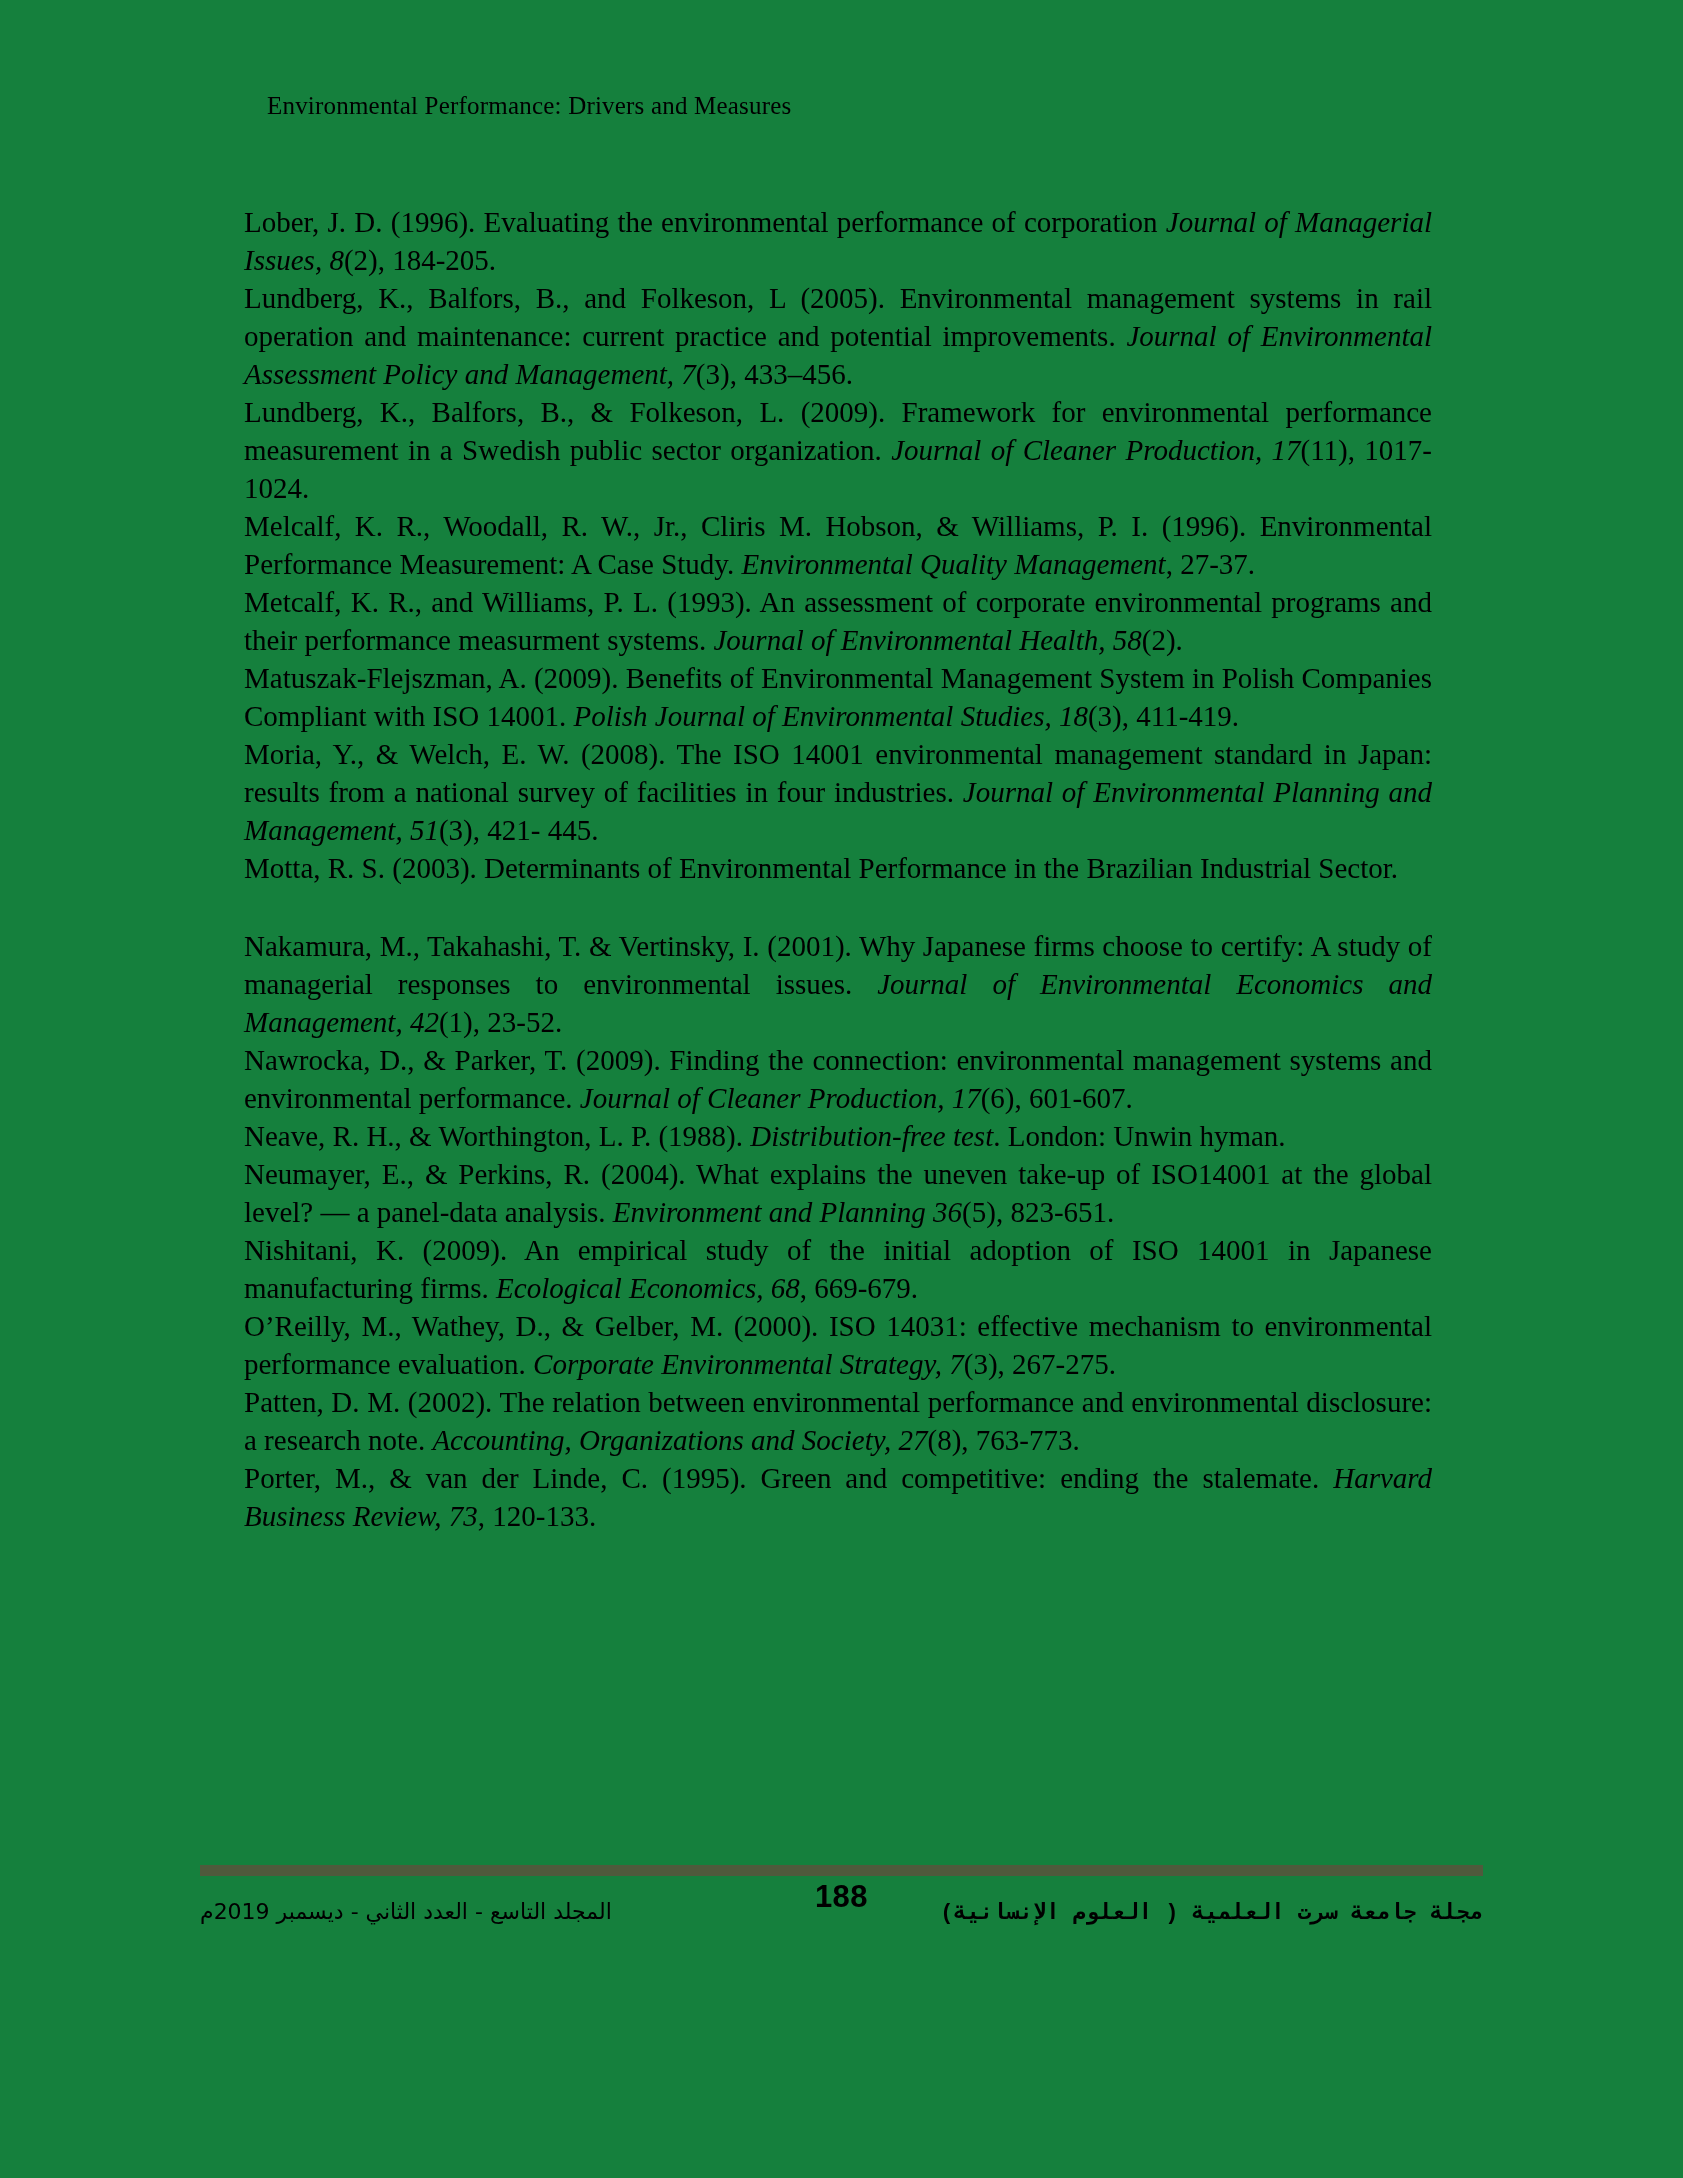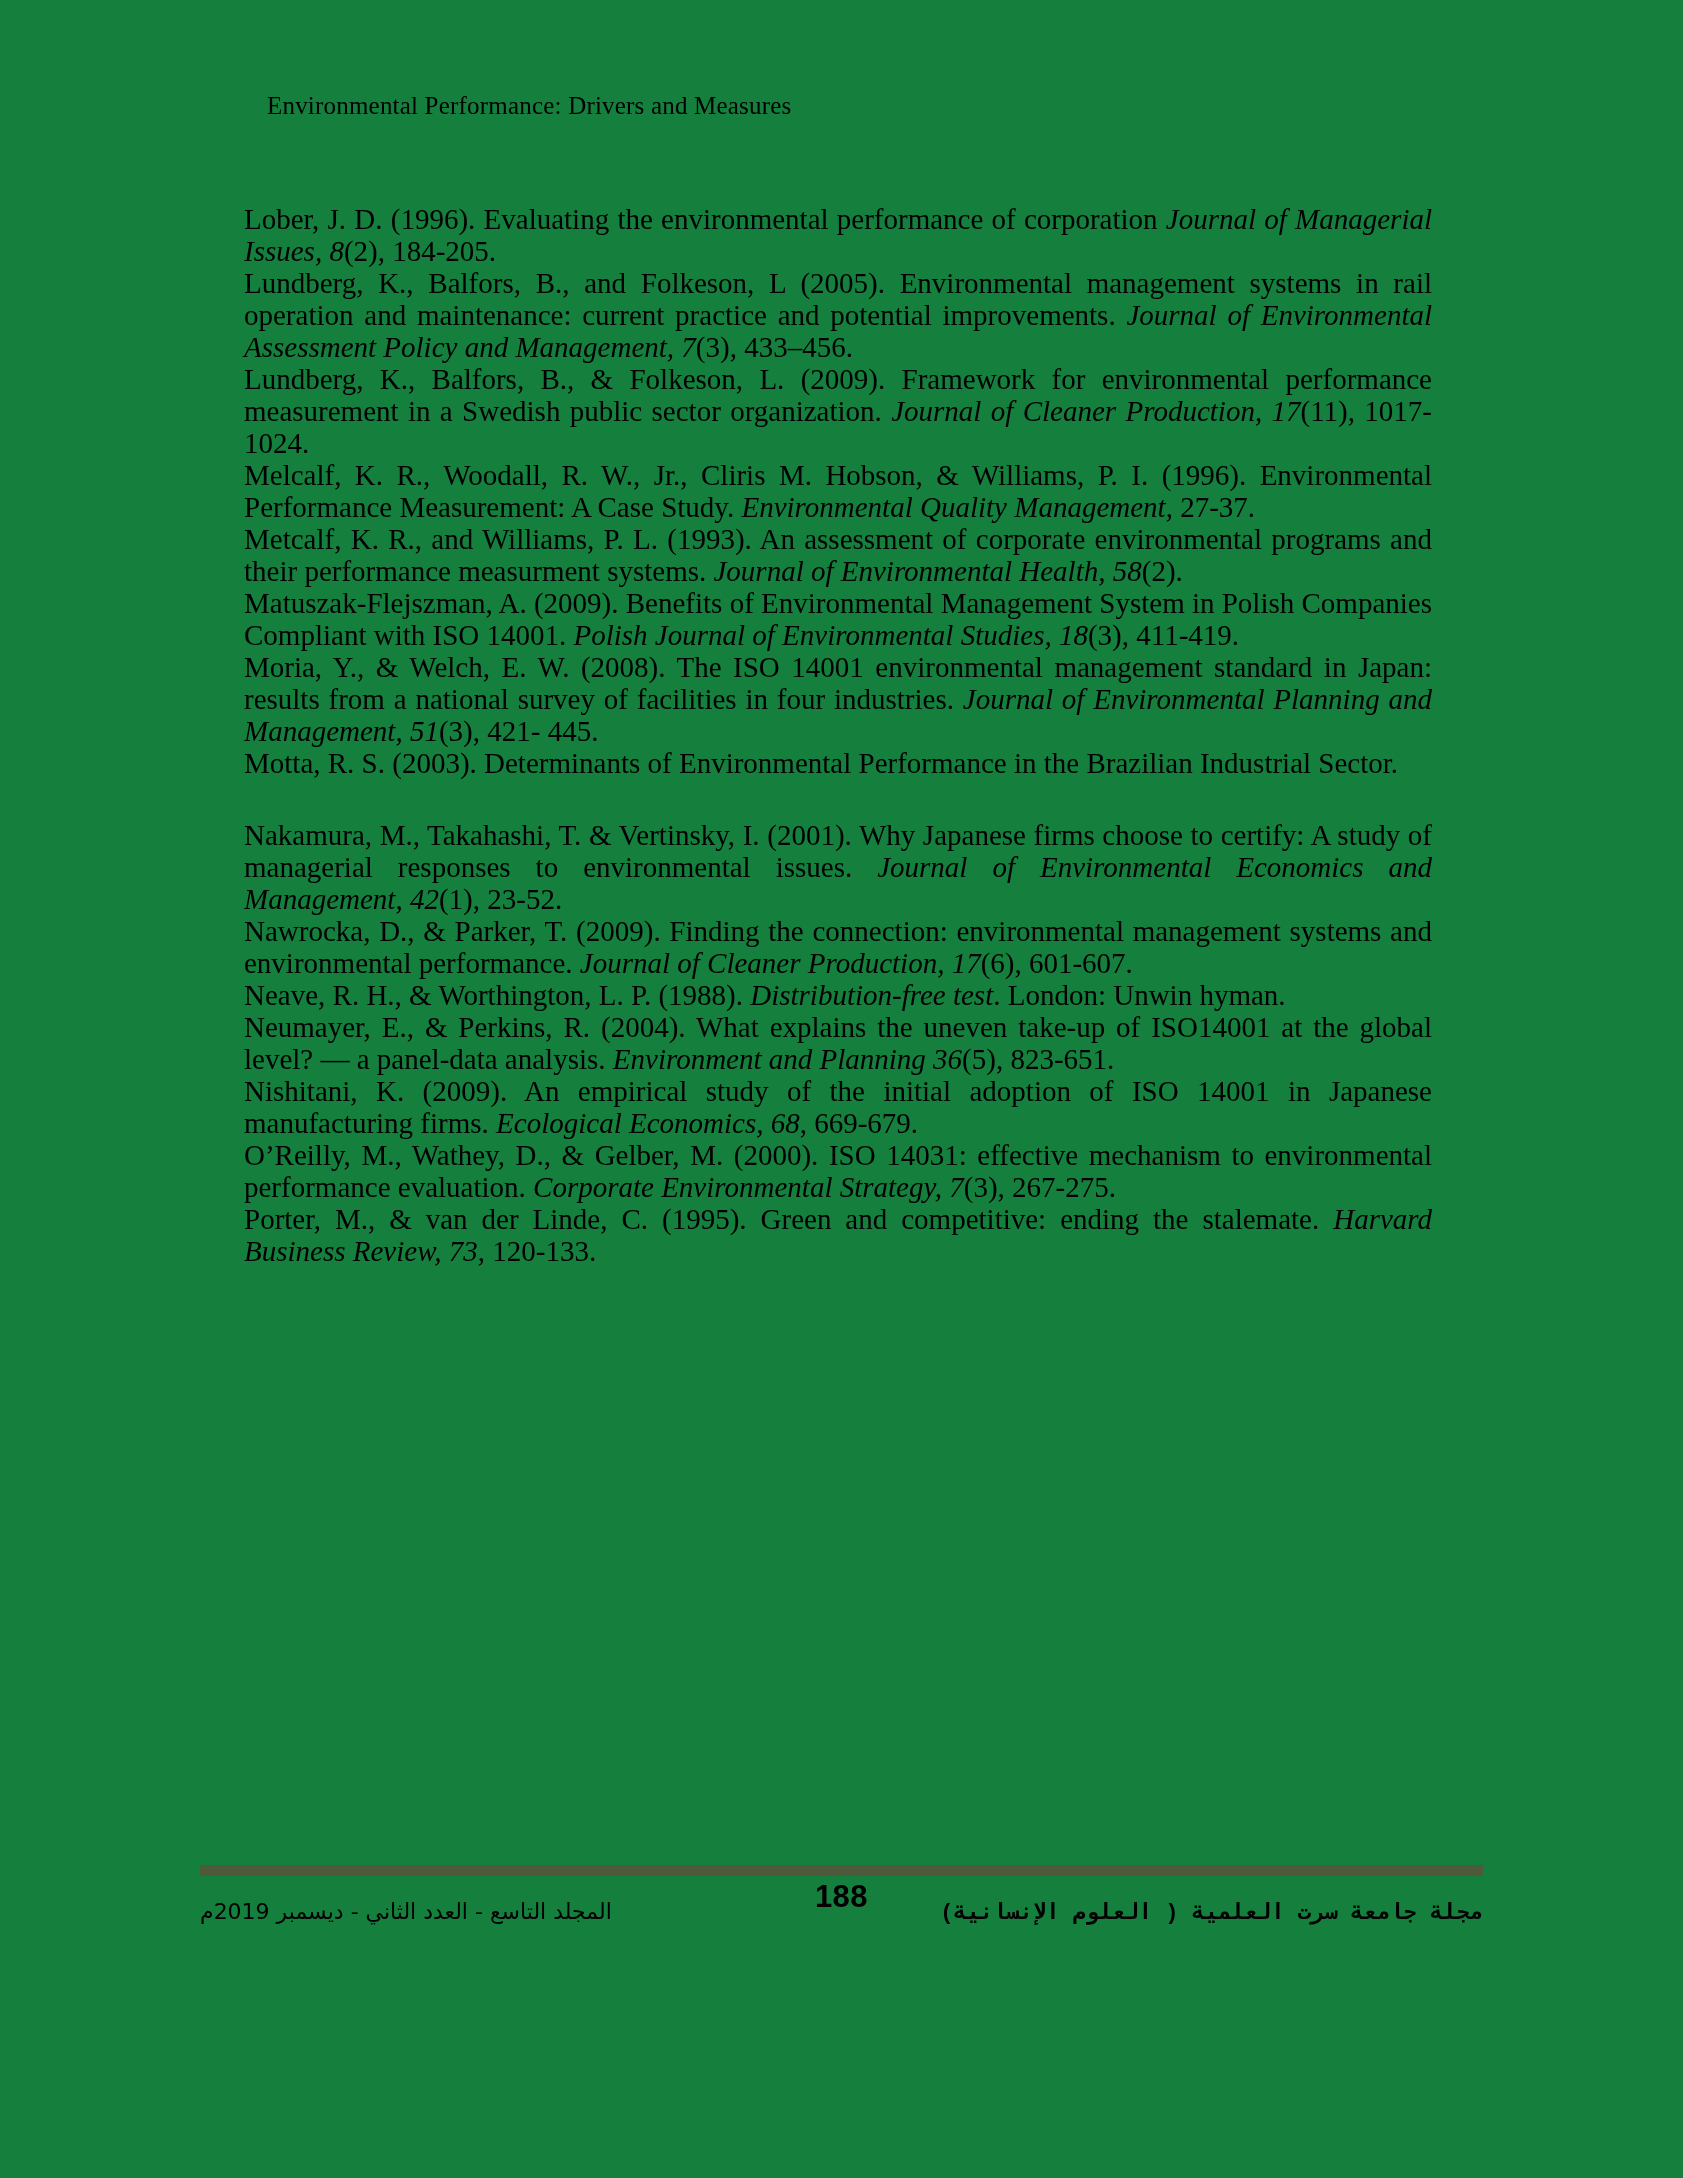--- a/index.html
+++ b/index.html
@@ -31,21 +31,21 @@
 
   
   .refs {
     position: absolute;
     left: 244px;
     top: 203px;
     width: 1188px;
   }
   .ref {
     font-size: 29px;
-    line-height: 32px;
+    line-height: 38px;
     text-align: justify;
     text-justify: inter-word;
     margin: 0 0 0 0;
     -webkit-hyphens: none;
     hyphens: none;
   }
   .ref:last-child {
     text-align: left;
   }
   .ref i, .ref em {
@@ -114,20 +114,21 @@
       <p class="ref"><span>Matuszak-Flejszman, A. (2009). Benefits of Environmental Management System in Polish Companies Compliant with ISO 14001. </span><i>Polish Journal of Environmental Studies, 18</i><span>(3), 411-419.</span></p>
       <p class="ref"><span>Moria, Y., &amp; Welch, E. W. (2008). The ISO 14001 environmental management standard in Japan: results from a national survey of facilities in four industries. </span><i>Journal of Environmental Planning and Management, 51</i><span>(3), 421- 445.</span></p>
       <p class="ref"><span>Motta, R. S. (2003). Determinants of Environmental Performance in the Brazilian Industrial Sector.</span></p>
       <div class="spacer"></div>
       <p class="ref"><span>Nakamura, M., Takahashi, T. &amp; Vertinsky, I. (2001). Why Japanese firms choose to certify: A study of managerial responses to environmental issues. </span><i>Journal of Environmental Economics and Management, 42</i><span>(1), 23-52.</span></p>
       <p class="ref"><span>Nawrocka, D., &amp; Parker, T. (2009). Finding the connection: environmental management systems and environmental performance. </span><i>Journal of Cleaner Production, 17</i><span>(6), 601-607.</span></p>
       <p class="ref"><span>Neave, R. H., &amp; Worthington, L. P. (1988). </span><i>Distribution-free test</i><span>. London: Unwin hyman.</span></p>
       <p class="ref"><span>Neumayer, E., &amp; Perkins, R. (2004). What explains the uneven take-up of ISO14001 at the global level? — a panel-data analysis. </span><i>Environment and Planning 36</i><span>(5), 823-651.</span></p>
       <p class="ref"><span>Nishitani, K. (2009). An empirical study of the initial adoption of ISO 14001 in Japanese manufacturing firms. </span><i>Ecological Economics, 68</i><span>, 669-679.</span></p>
       <p class="ref"><span>O’Reilly, M., Wathey, D., &amp; Gelber, M. (2000). ISO 14031: effective mechanism to environmental performance evaluation. </span><i>Corporate Environmental Strategy,  7</i><span>(3), 267-275.</span></p>
+      <p class="ref"><span>Patten, D. M. (2002). The relation between environmental performance and environmental disclosure: a research note. </span><i>Accounting, Organizations and Society, 27</i><span>(8), 763-773.</span></p>
       <p class="ref" style="text-align: justify;"><span>Porter, M., &amp; van der Linde, C. (1995). Green and competitive: ending the stalemate. </span><i>Harvard Business Review, 73</i><span>, 120-133.</span></p>
     </div>
 
   <div class="footer-rule" style="background: rgb(79, 90, 60);"></div>
 
   <div class="page-number">188</div>
 
   <div class="footer-right">مجلة جامعة سرت العلمية ( العلوم الإنسانية)</div>
 
   <div class="footer-left">المجلد التاسع - العدد الثاني - ديسمبر 2019م</div>

